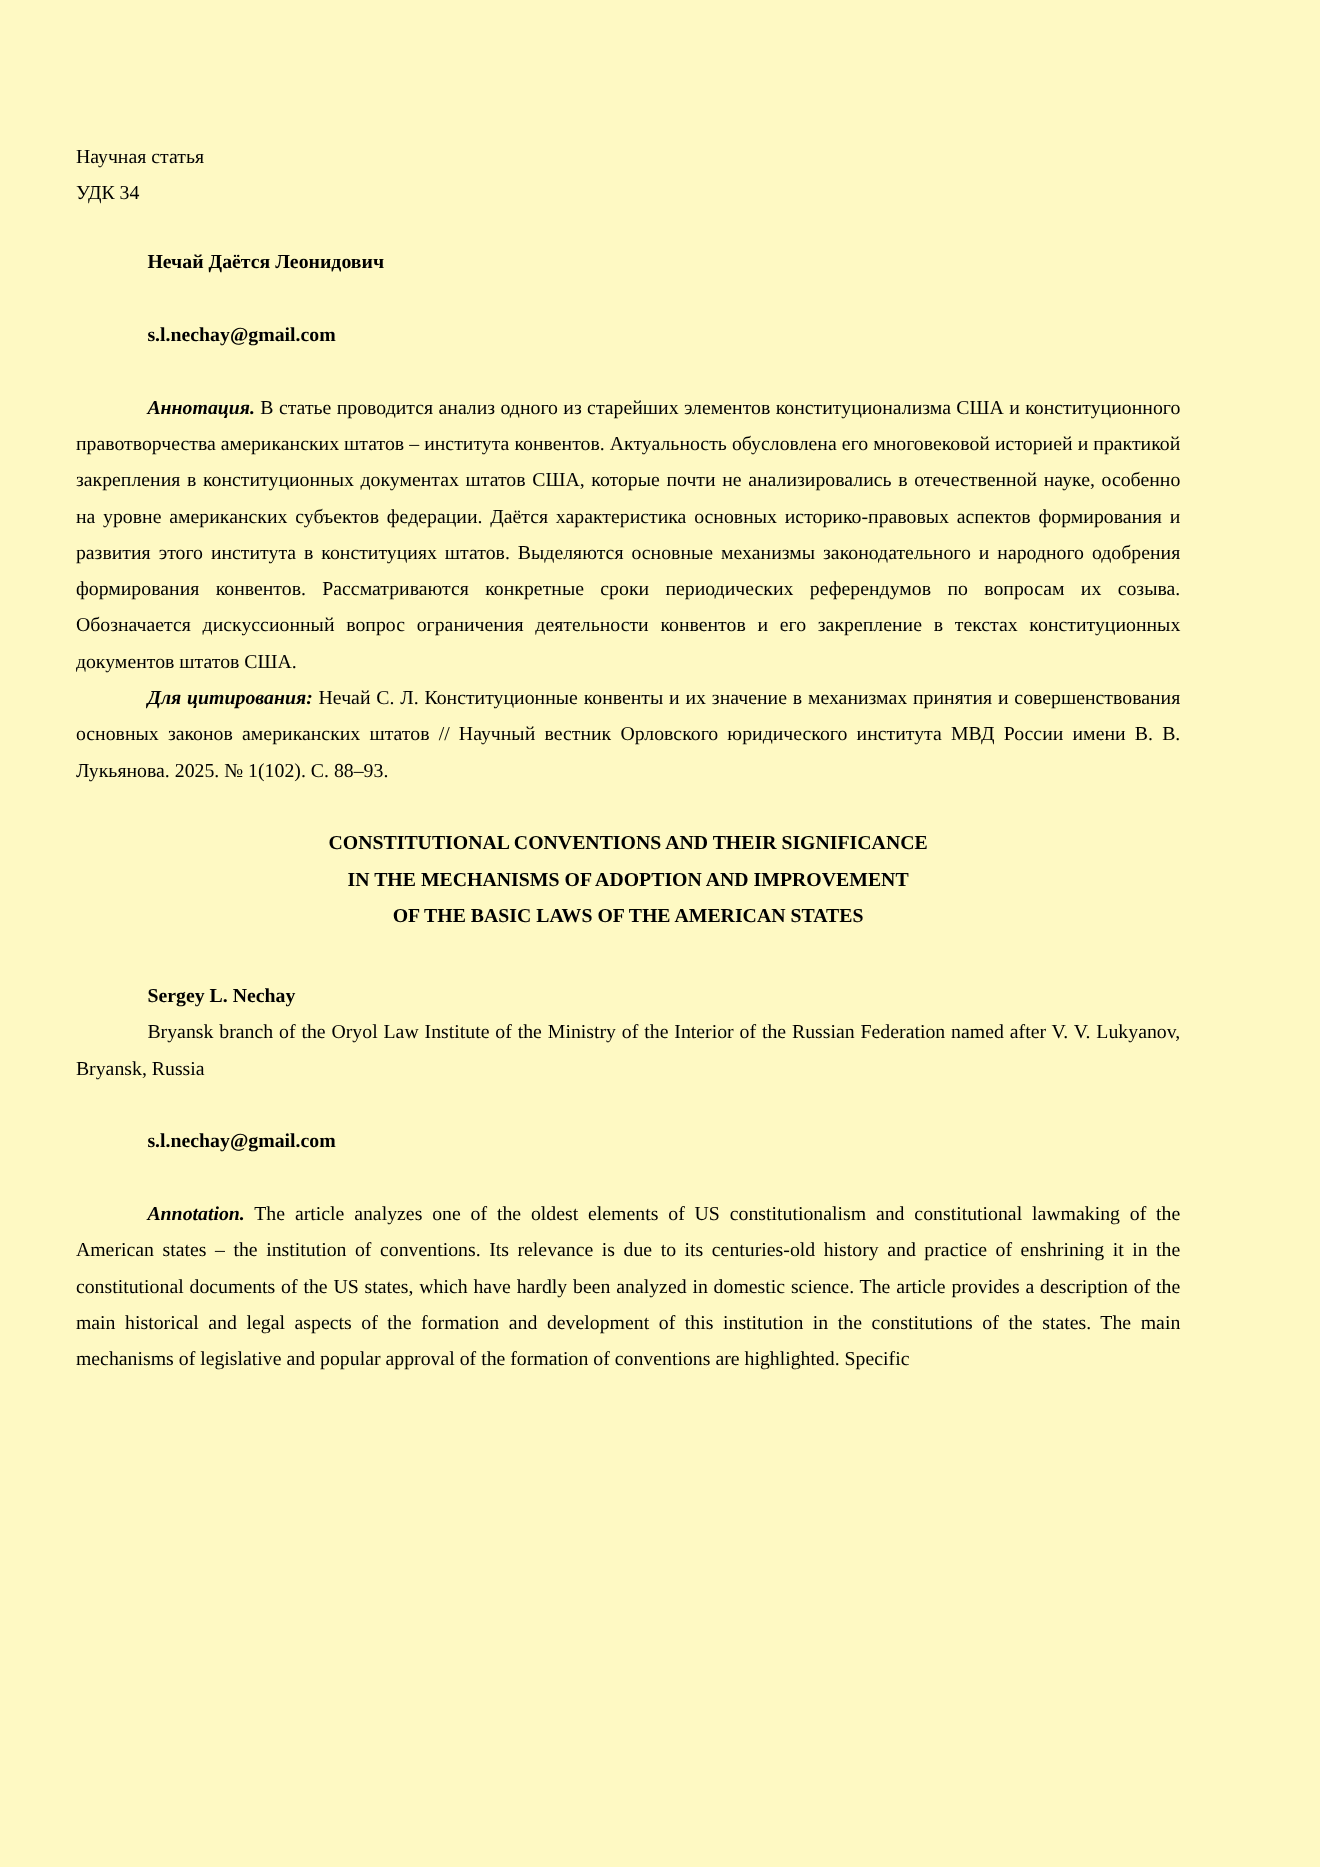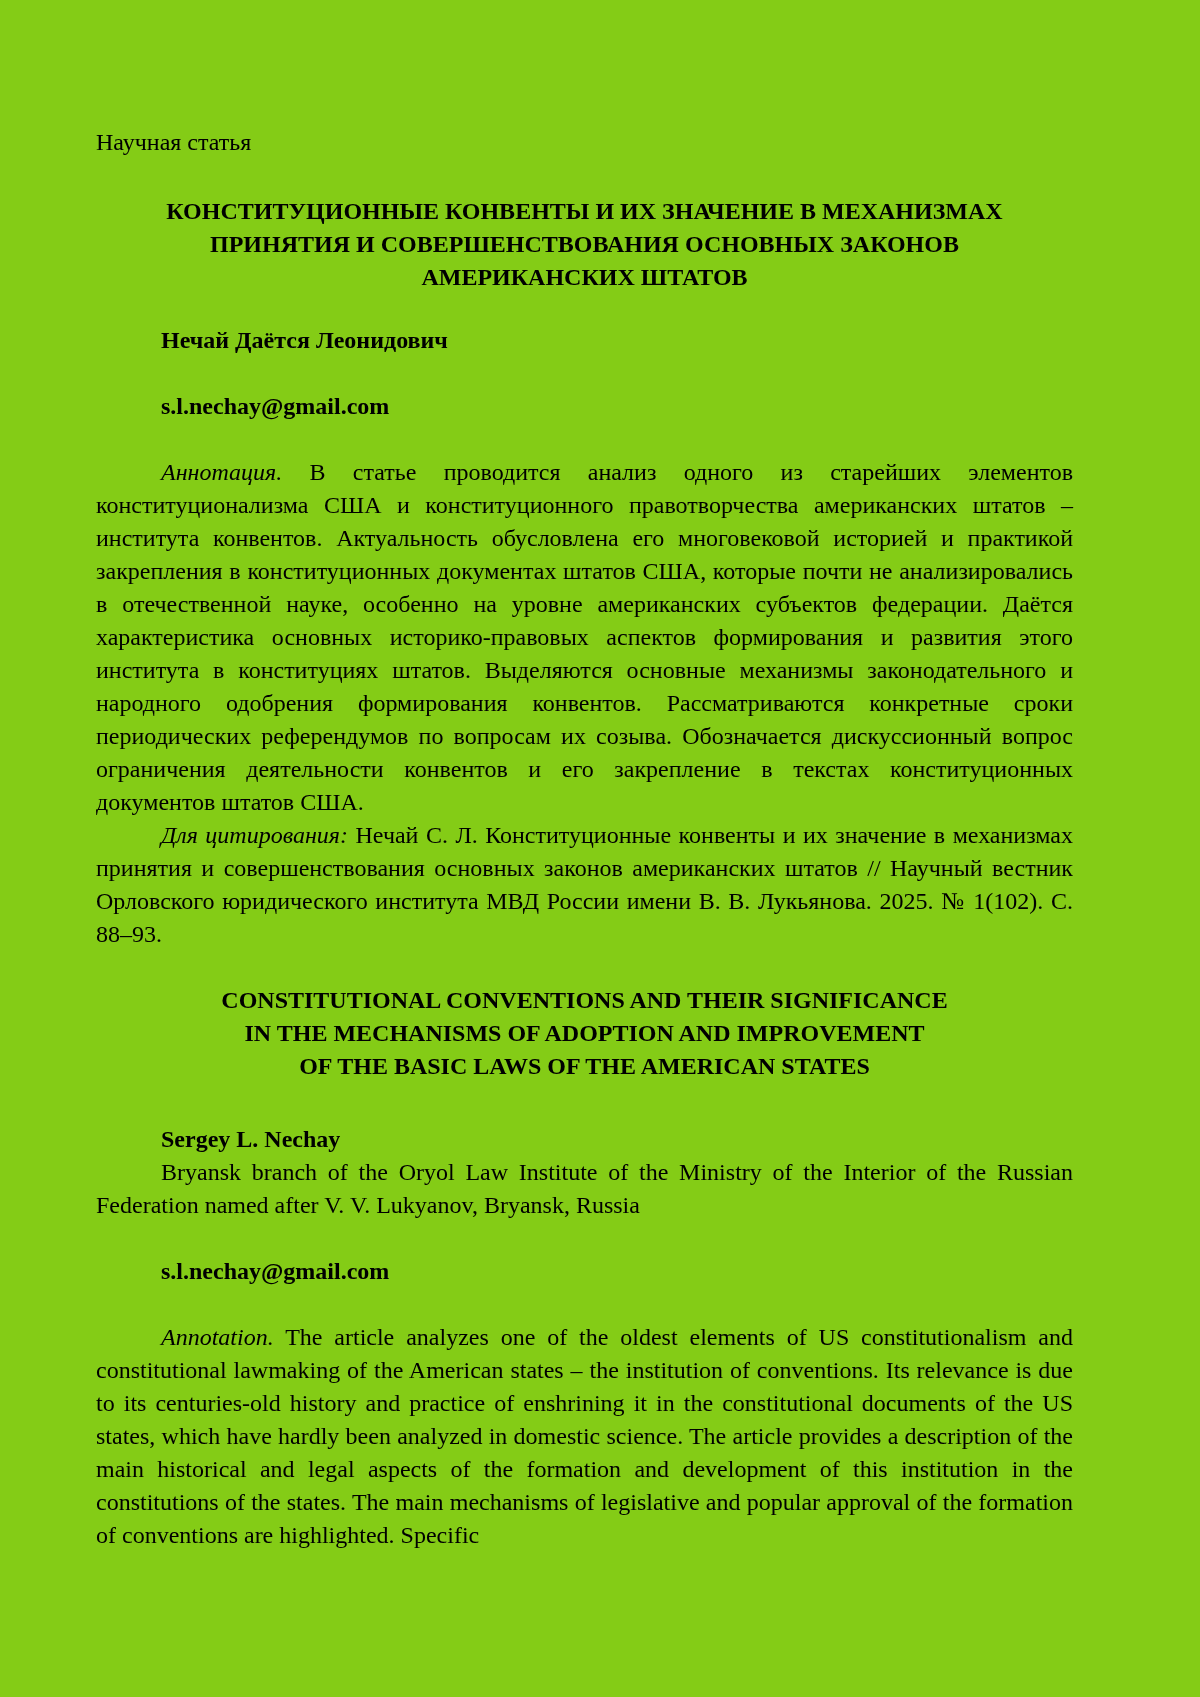--- a/index.html
+++ b/index.html
@@ -5,61 +5,57 @@
   html, body {
     margin: 0;
     padding: 0;
     background: #ffffff;
   }
   .page {
     position: relative;
     width: 1200px;
     height: 1697px;
     box-sizing: border-box;
-    background: #84cc16;
+    background: #fef9c3;
     color: #000000;
     font-family: "Liberation Serif", "DejaVu Serif", serif;
-    font-size: 24px;
+    font-size: 18px;
     line-height: 33px;
-    padding: 126px 127px 0 96px;
+    padding: 126px 127px 0 69px;
     overflow: hidden;
   }
   p { margin: 0; }
   .just { text-align: justify; }
   .ind { text-indent: 65px; }
   .title {
     font-weight: bold;
     text-align: center;
   }
   .title .tline { display: block; }
   .ru-title { margin-top: 36px; }
   .en-title { margin-top: 33px; margin-bottom: 40px; }
   .author {
     font-weight: bold;
     margin-top: 30px;
   }
   .email { margin: 33px 0; font-weight: bold; }
   .lead {
-    font-weight: normal;
+    font-weight: bold;
     font-style: italic;
     margin-top: 18px;
   }
 </style>
 </head>
 <body>
 
 <div class="page">
 
   <p class="line">Научная статья</p>
+  <p class="line">УДК 34</p>
 
-  <div class="title ru-title">
-    <span class="tline">КОНСТИТУЦИОННЫЕ КОНВЕНТЫ И ИХ ЗНАЧЕНИЕ В МЕХАНИЗМАХ</span>
-    <span class="tline">ПРИНЯТИЯ И СОВЕРШЕНСТВОВАНИЯ ОСНОВНЫХ ЗАКОНОВ</span>
-    <span class="tline">АМЕРИКАНСКИХ ШТАТОВ</span>
-  </div>
 
   <p class="author ind">Нечай Даётся Леонидович</p>
   <p class="email ind">s.l.nechay@gmail.com</p>
 
   <p class="just ind"><span class="lead">Аннотация.</span> <span>В статье проводится анализ одного из старейших элементов конституционализма США и конституционного правотворчества американских штатов – института конвентов. Актуальность обусловлена его многовековой историей и практикой закрепления в конституционных документах штатов США, которые почти не анализировались в отечественной науке, особенно на уровне американских субъектов федерации. Даётся характеристика основных историко-правовых аспектов формирования и развития этого института в конституциях штатов. Выделяются основные механизмы законодательного и народного одобрения формирования конвентов. Рассматриваются конкретные сроки периодических референдумов по вопросам их созыва. Обозначается дискуссионный вопрос ограничения деятельности конвентов и его закрепление в текстах конституционных документов штатов США.</span></p>
 
 
   <p class="just ind"><span class="lead">Для цитирования:</span> <span>Нечай С. Л. Конституционные конвенты и их значение в механизмах принятия и совершенствования основных законов американских штатов // Научный вестник Орловского юридического института МВД России имени В. В. Лукьянова. 2025. № 1(102). С. 88–93.</span></p>
 
   <div class="title en-title">

